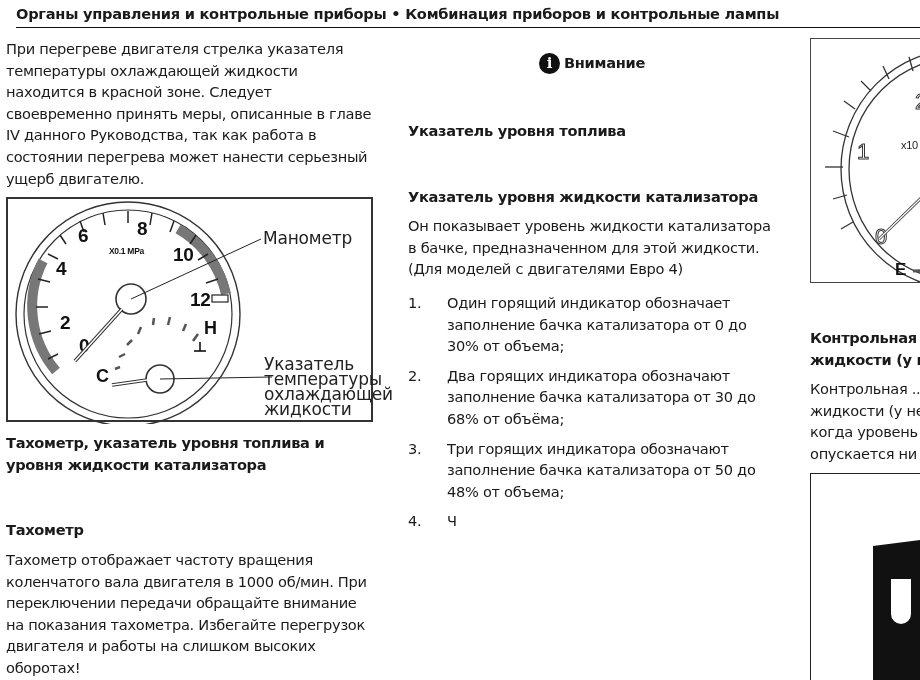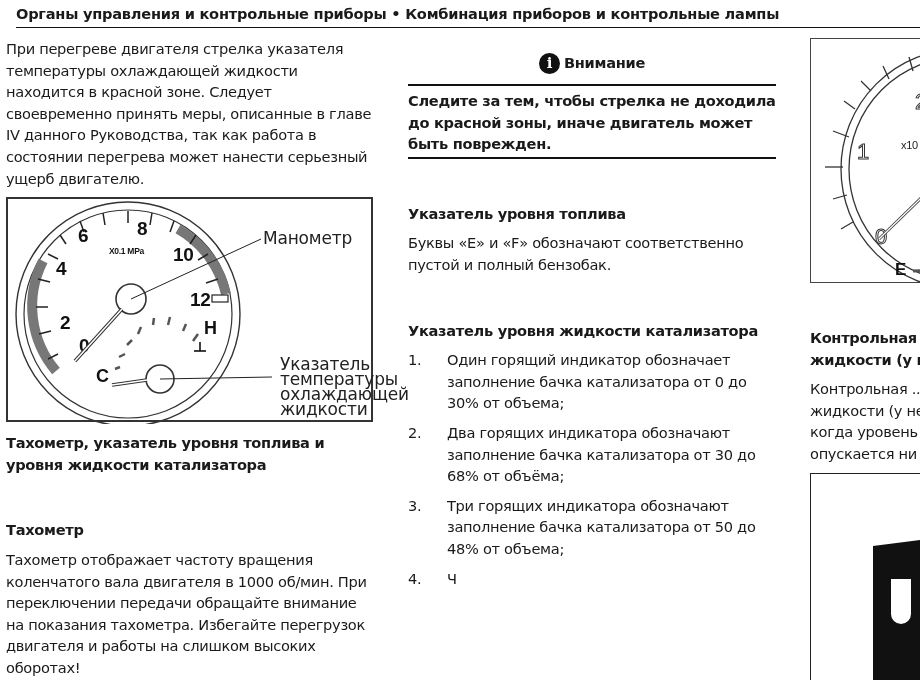--- a/index.html
+++ b/index.html
@@ -125,45 +125,44 @@
 
       <g stroke="#111" stroke-width="1.6">
           <line x1="192" y1="143" x2="192" y2="152"></line>
           <line x1="186" y1="152" x2="198" y2="152"></line>
         </g>
 
       <line x1="123" y1="100" x2="253" y2="40" stroke="#222" stroke-width="1"></line>
       <line x1="152" y1="180" x2="264" y2="178" stroke="#222" stroke-width="1"></line>
     </svg>
     <div class="callout" style="left:255px; top:32px;">Манометр</div>
-    <div class="callout" style="left:272px; top:158px;">
+    <div class="callout" style="left:256px; top:158px;">
       <div>Указатель</div>
       <div>температуры</div>
       <div>охлаждающей</div>
       <div>жидкости</div>
     </div>
   </div>
 
   <div class="h-bold" style="margin-top:10px;">Тахометр, указатель уровня топлива и уровня жидкости катализатора</div>
   <div class="h-bold">Тахометр</div>
   <p class="body">Тахометр отображает частоту вращения коленчатого вала двигателя в 1000 об/мин. При переключении передачи обращайте внимание на показания тахометра. Избегайте перегрузок двигателя и работы на слишком высоких оборотах!</p>
 </div>
 
 <div class="col col2">
 
   <div class="notice-head">
     <span class="info-icon">i</span>
     <span>Внимание</span>
   </div>
-  <div class="notice-box">Следите за тем, чтобы стрелка не доходила до красной зоны, иначе двигатель может быть поврежден.</div>
 
   <div class="h-bold">Указатель уровня топлива</div>
-  <p class="body">Буквы «E» и «F» обозначают соответственно пустой и полный бензобак.</p>
 
   <div class="h-bold">Указатель уровня жидкости катализатора</div>
+  <p class="body" style="margin-bottom:12px;">Он показывает уровень жидкости катализатора в бачке, предназначенном для этой жидкости. (Для моделей с двигателями Евро 4)</p>
 
   <ol class="list">
     <li>
       <span class="num">1.</span>
       <span class="txt">Один горящий индикатор обозначает заполнение бачка катализатора от 0 до 30% от объема;</span>
     </li>
     <li>
       <span class="num">2.</span>
       <span class="txt">Два горящих индикатора обозначают заполнение бачка катализатора от 30 до 68% от объёма;</span>
     </li>

